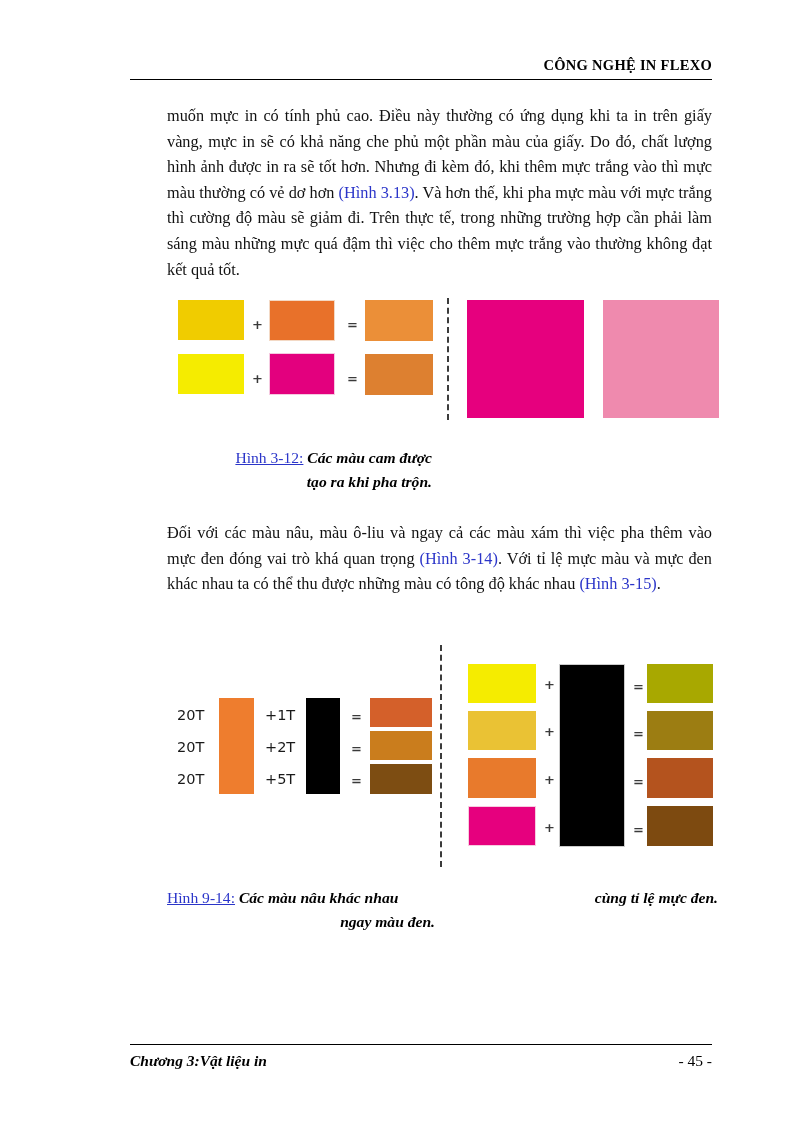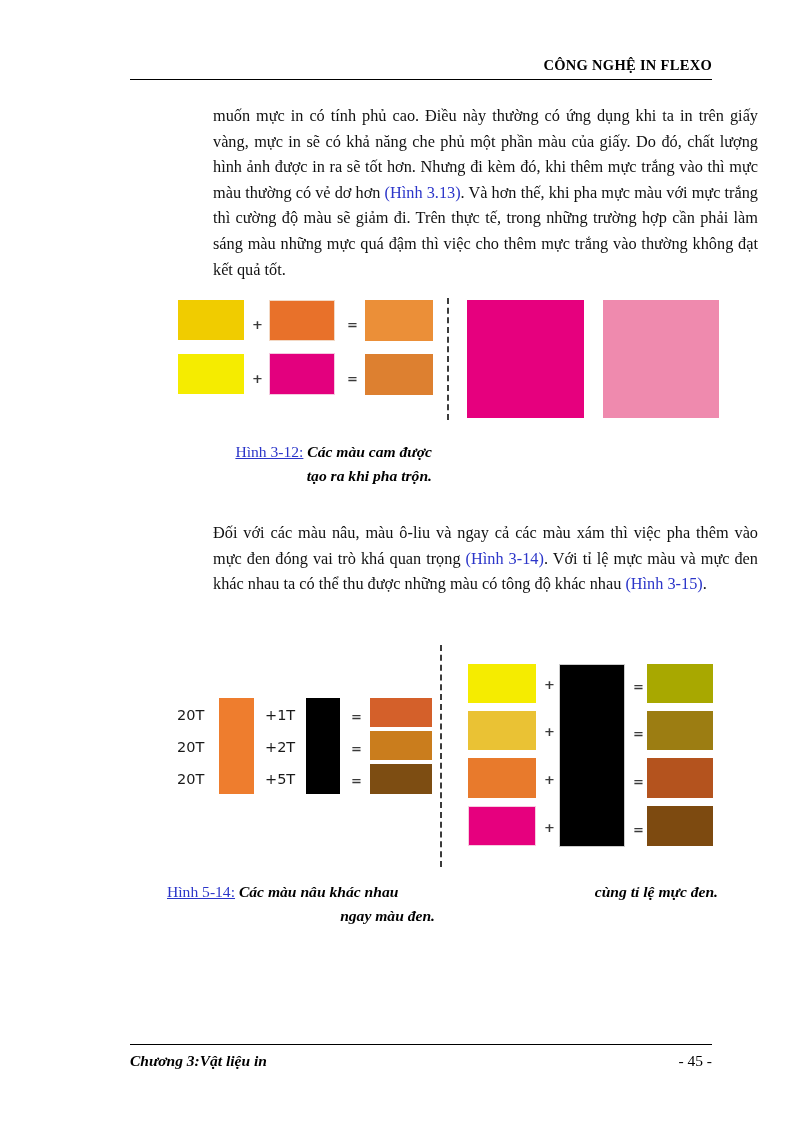--- a/index.html
+++ b/index.html
@@ -47,21 +47,20 @@
   }
 
   
   .body-text {
     position: absolute;
     font-size: 16.3px;
     line-height: 25.6px;
     text-align: justify;
     text-justify: inter-word;
     color: #111;
-    margin-left: 46px;
   }
   .para1 {
     left: 167px;
     top: 103px;
     width: 545px;
   }
   .para2 {
     left: 167px;
     top: 520px;
     width: 545px;
@@ -101,20 +100,21 @@
 
   
   .caption {
     position: absolute;
     font-family: "Liberation Serif", "DejaVu Serif", serif;
     font-weight: bold;
     font-style: italic;
     font-size: 15.6px;
     line-height: 24px;
     color: #000;
+    margin-top: 6px;
   }
   .cap-center-last {
     text-align: justify;
   }
   .cap-num {
     color: #2b35c9;
     text-decoration: underline;
     font-style: normal;
     font-weight: normal;
   }
@@ -237,21 +237,21 @@
     <div class="op" style="left:175px; top:115px;">=</div>
     <div class="op" style="left:175px; top:163px;">=</div>
 
     <div class="swatch" style="left:189px; top:4px; width:66px; height:39px; background:#a8a800;"></div>
     <div class="swatch" style="left:189px; top:51px; width:66px; height:39px; background:#9c7d12;"></div>
     <div class="swatch" style="left:189px; top:98px; width:66px; height:40px; background:#b4531e;"></div>
     <div class="swatch" style="left:189px; top:146px; width:66px; height:40px; background:#7d4a10;"></div>
   </div>
 
   <div class="caption" style="left:167px; top:880px; width:268px; text-align:left;">
-    <span><span class="cap-num">Hình 5-14:</span><span> Các màu nâu khác nhau</span></span>
+    <span><span class="cap-num">Hình 9-14:</span><span> Các màu nâu khác nhau</span></span>
     <span class="cap-ind">ngay màu đen.</span>
   </div>
 
   <div class="caption" style="left:460px; top:880px; width:258px; text-align:left;">
     <span class="cap-ind">cùng tỉ lệ mực đen.</span>
   </div>
 
   <div class="footer">
     <div class="footer-rule"></div>
     <div class="footer-row">

